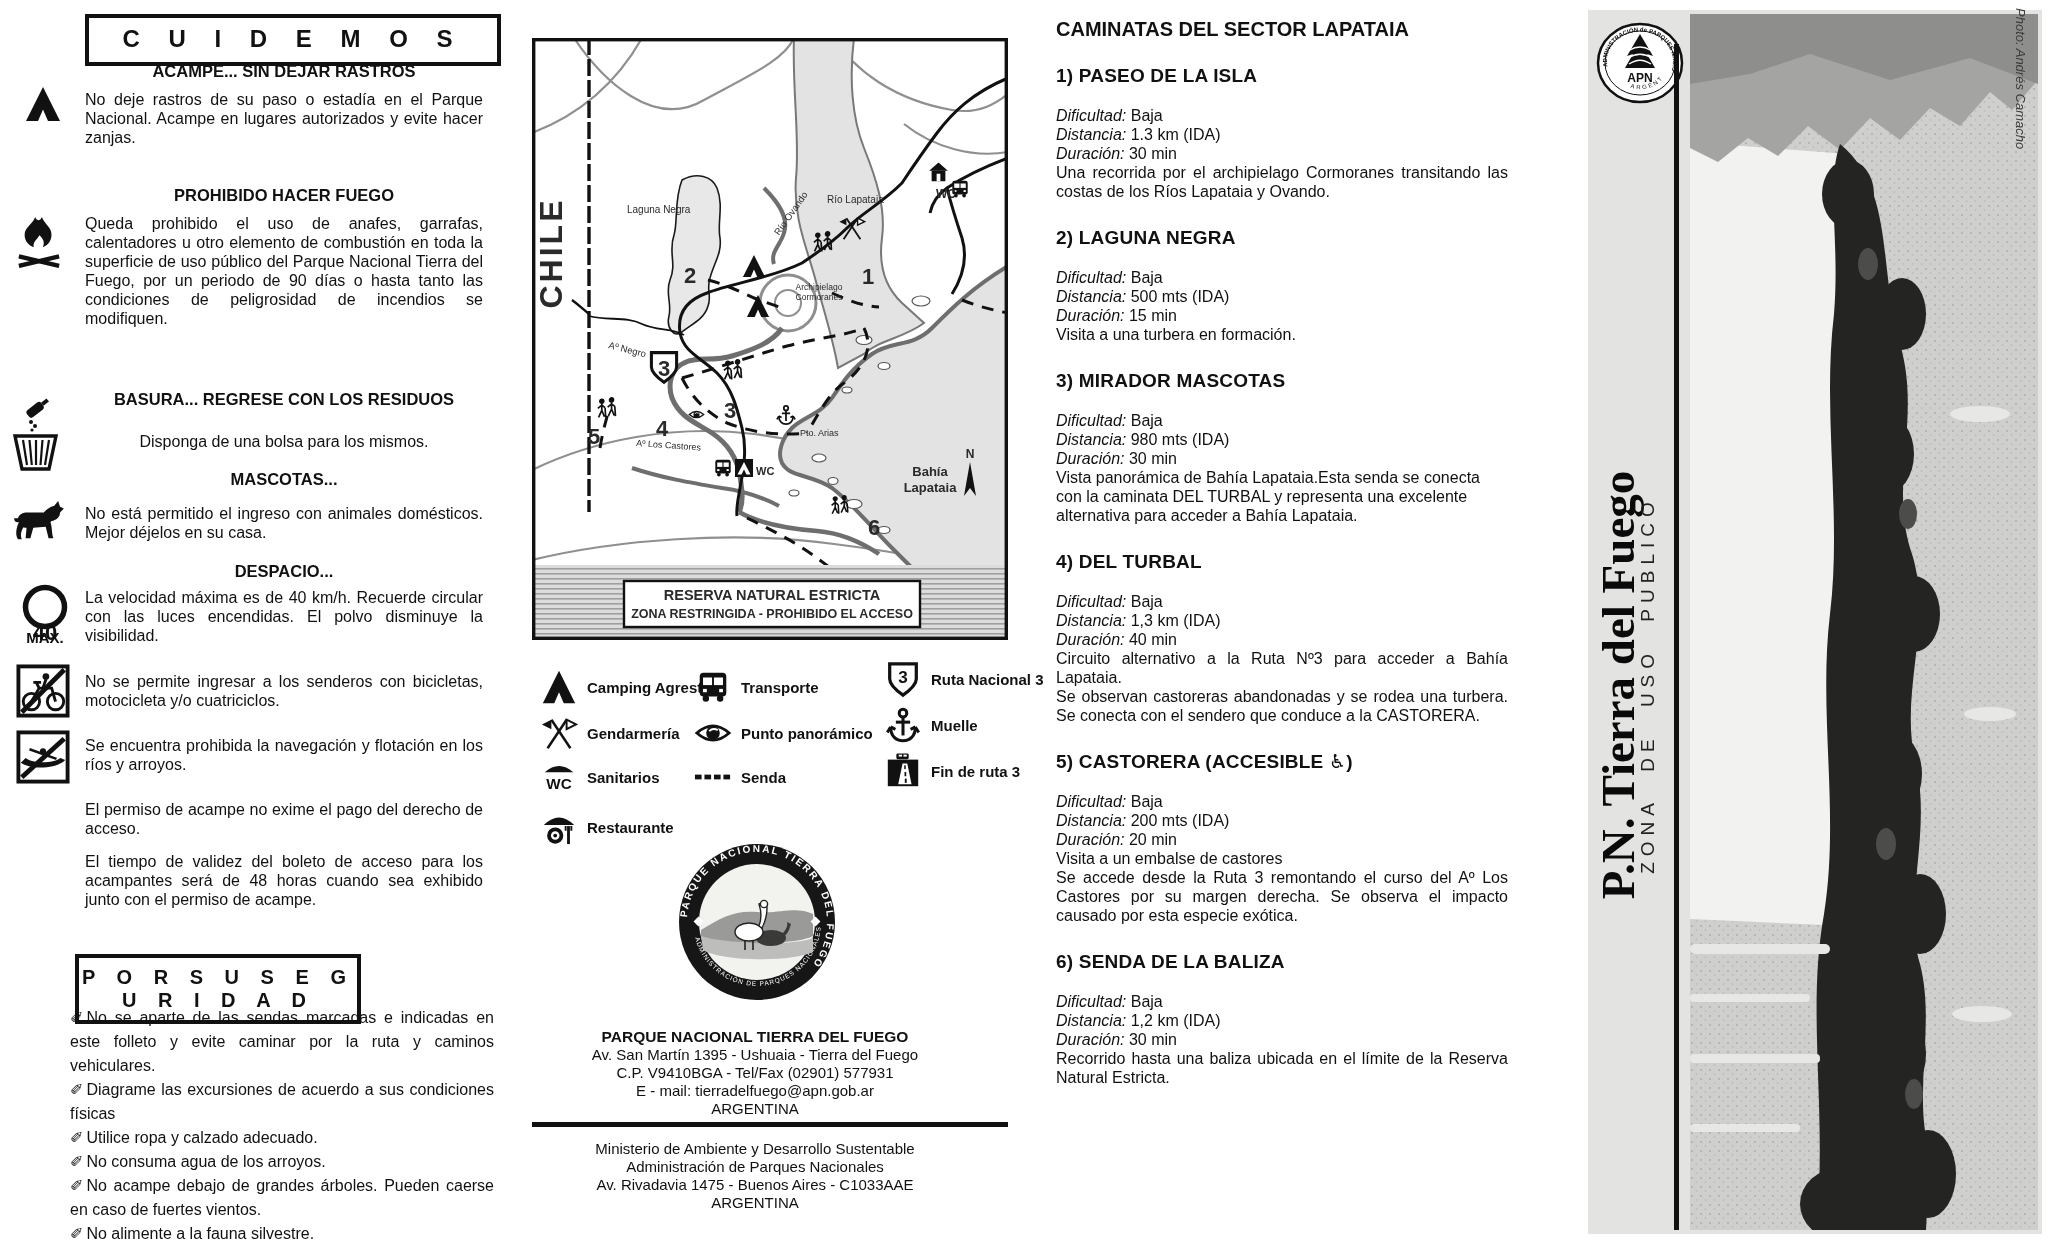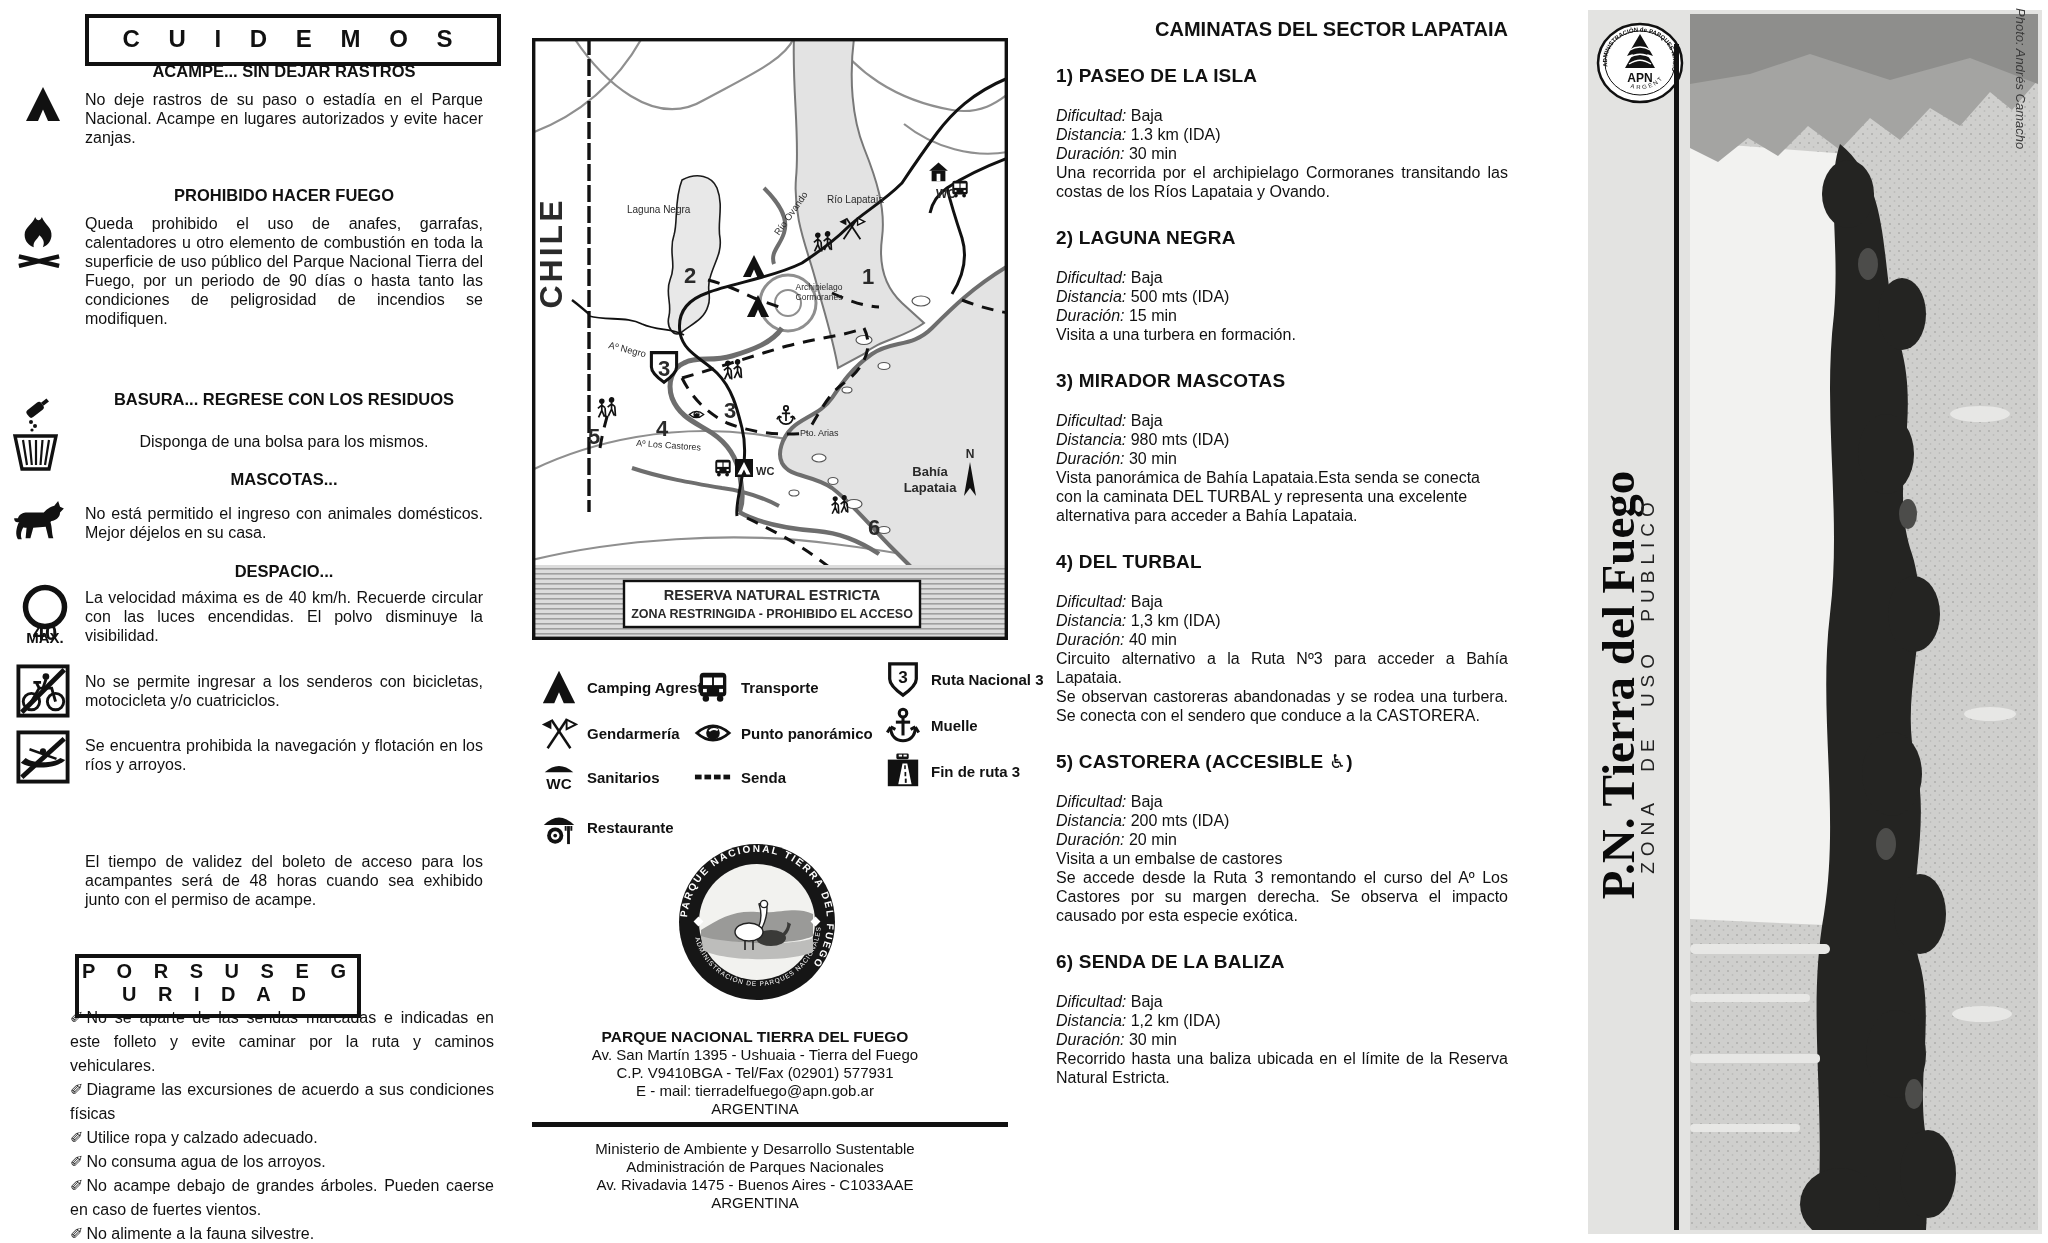--- a/index.html
+++ b/index.html
@@ -2,21 +2,21 @@
 <html><head>
 <meta charset="utf-8">
 <style>
   html,body{margin:0;padding:0;background:#888;}
   #page{position:relative;width:2048px;height:1243px;background:#ffffff;overflow:hidden;
         font-family:"Liberation Sans","DejaVu Sans",sans-serif;color:#111;}
   .abs{position:absolute;}
   
   .box-title{border:4px solid #111;text-align:center;font-weight:bold;background:#fff;}
   #cuidemos-box{left:85px;top:14px;width:400px;padding:7px 4px 9px;font-size:24px;letter-spacing:11px;}
-  #seguridad-box{left:75px;top:954px;width:278px;padding:2px 0 8px;font-size:20px;letter-spacing:8px;}
+  #seguridad-box{left:75px;top:954px;width:278px;padding:8px 0 8px;font-size:20px;letter-spacing:8px;}
   .lp-head{left:85px;width:398px;text-align:center;font-weight:bold;font-size:16.5px;}
   .lp-para{left:85px;width:398px;font-size:16px;line-height:19px;text-align:justify;}
   .lp-center{text-align:center;}
   .lp-icon{color:#111;}
   #max-caption{left:20px;top:629px;width:50px;text-align:center;font-weight:bold;font-size:15px;}
   #seg-bullets{left:70px;top:1006px;width:424px;font-size:16px;line-height:24px;text-align:justify;}
   .bullet-glyph{font-family:"DejaVu Sans",sans-serif;margin-right:3px;}
   
   #map-svg{left:532px;top:38px;}
   .map-label{font-family:"Liberation Sans",sans-serif;fill:#2a2a2a;}
@@ -25,21 +25,21 @@
   .leg-icon{width:38px;height:38px;flex:0 0 38px;color:#111;}
   .leg-label{font-weight:bold;font-size:15px;margin-left:9px;white-space:nowrap;}
   #park-logo{left:675px;top:840px;}
   .addr{width:460px;text-align:center;font-size:15px;line-height:18px;}
   #addr-block{left:525px;top:1028px;}
   #addr-block .addr-title{font-weight:bold;font-size:15.5px;}
   #footer-divider{left:532px;top:1122px;width:476px;height:5px;background:#111;}
   #ministry-block{left:525px;top:1140px;}
   
   #trails{left:1056px;top:12px;width:452px;font-size:16px;line-height:19px;}
-  #trails-title{text-align:right;font-weight:bold;font-size:20px;margin:8px 0 2px;}
+  #trails-title{text-align:left;font-weight:bold;font-size:20px;margin:8px 0 2px;}
   .trail-head{font-weight:bold;font-size:19px;margin:27px 0 21px;letter-spacing:.2px;}
   .stat .lab{font-style:italic;}
   .desc{text-align:justify;}
   .desc.rag{text-align:left;}
   
   #cover{left:1588px;top:10px;width:454px;height:1224px;background:#e3e3e1;}
   #cover-line{position:absolute;left:86px;top:34px;width:5px;height:1186px;background:#111;}
   #cover-title{position:absolute;width:600px;height:54px;left:-270px;top:648px;transform:rotate(-90deg);
     font-family:"Liberation Serif","DejaVu Serif",serif;font-weight:bold;font-size:47px;text-align:center;
     white-space:nowrap;color:#0a0a0a;}
@@ -229,20 +229,21 @@
   <svg class="abs lp-icon" style="left:16px;top:664px" width="54" height="54">
       <use href="#sym-nobike"></use>
     </svg>
   <div class="abs lp-para" style="top:672px">No se permite ingresar a los senderos con bicicletas, motocicleta y/o cuatriciclos.</div>
 
   <svg class="abs lp-icon" style="left:16px;top:730px" width="54" height="54">
       <use href="#sym-noboat"></use>
     </svg>
   <div class="abs lp-para" style="top:736px">Se encuentra prohibida la navegación y flotación en los ríos y arroyos.</div>
 
+  <div class="abs lp-para" style="top:800px">El permiso de acampe no exime el pago del derecho de acceso.</div>
   <div class="abs lp-para" style="top:852px">El tiempo de validez del boleto de acceso para los acampantes será de 48 horas cuando sea exhibido junto con el permiso de acampe.</div>
 
   <div class="abs box-title" id="seguridad-box">
     <span>P O R  S U  S E G U R I D A D</span>
   </div>
   <div class="abs" id="seg-bullets">
     <div><span class="bullet-glyph">✐</span><span>No se aparte de las sendas marcadas e indicadas en este folleto y evite caminar por la ruta y caminos vehiculares.</span></div>
     <div><span class="bullet-glyph">✐</span><span>Diagrame las excursiones de acuerdo a sus condiciones físicas</span></div>
     <div><span class="bullet-glyph">✐</span><span>Utilice ropa y calzado adecuado.</span></div>
     <div><span class="bullet-glyph">✐</span><span>No consuma agua de los arroyos.</span></div>

